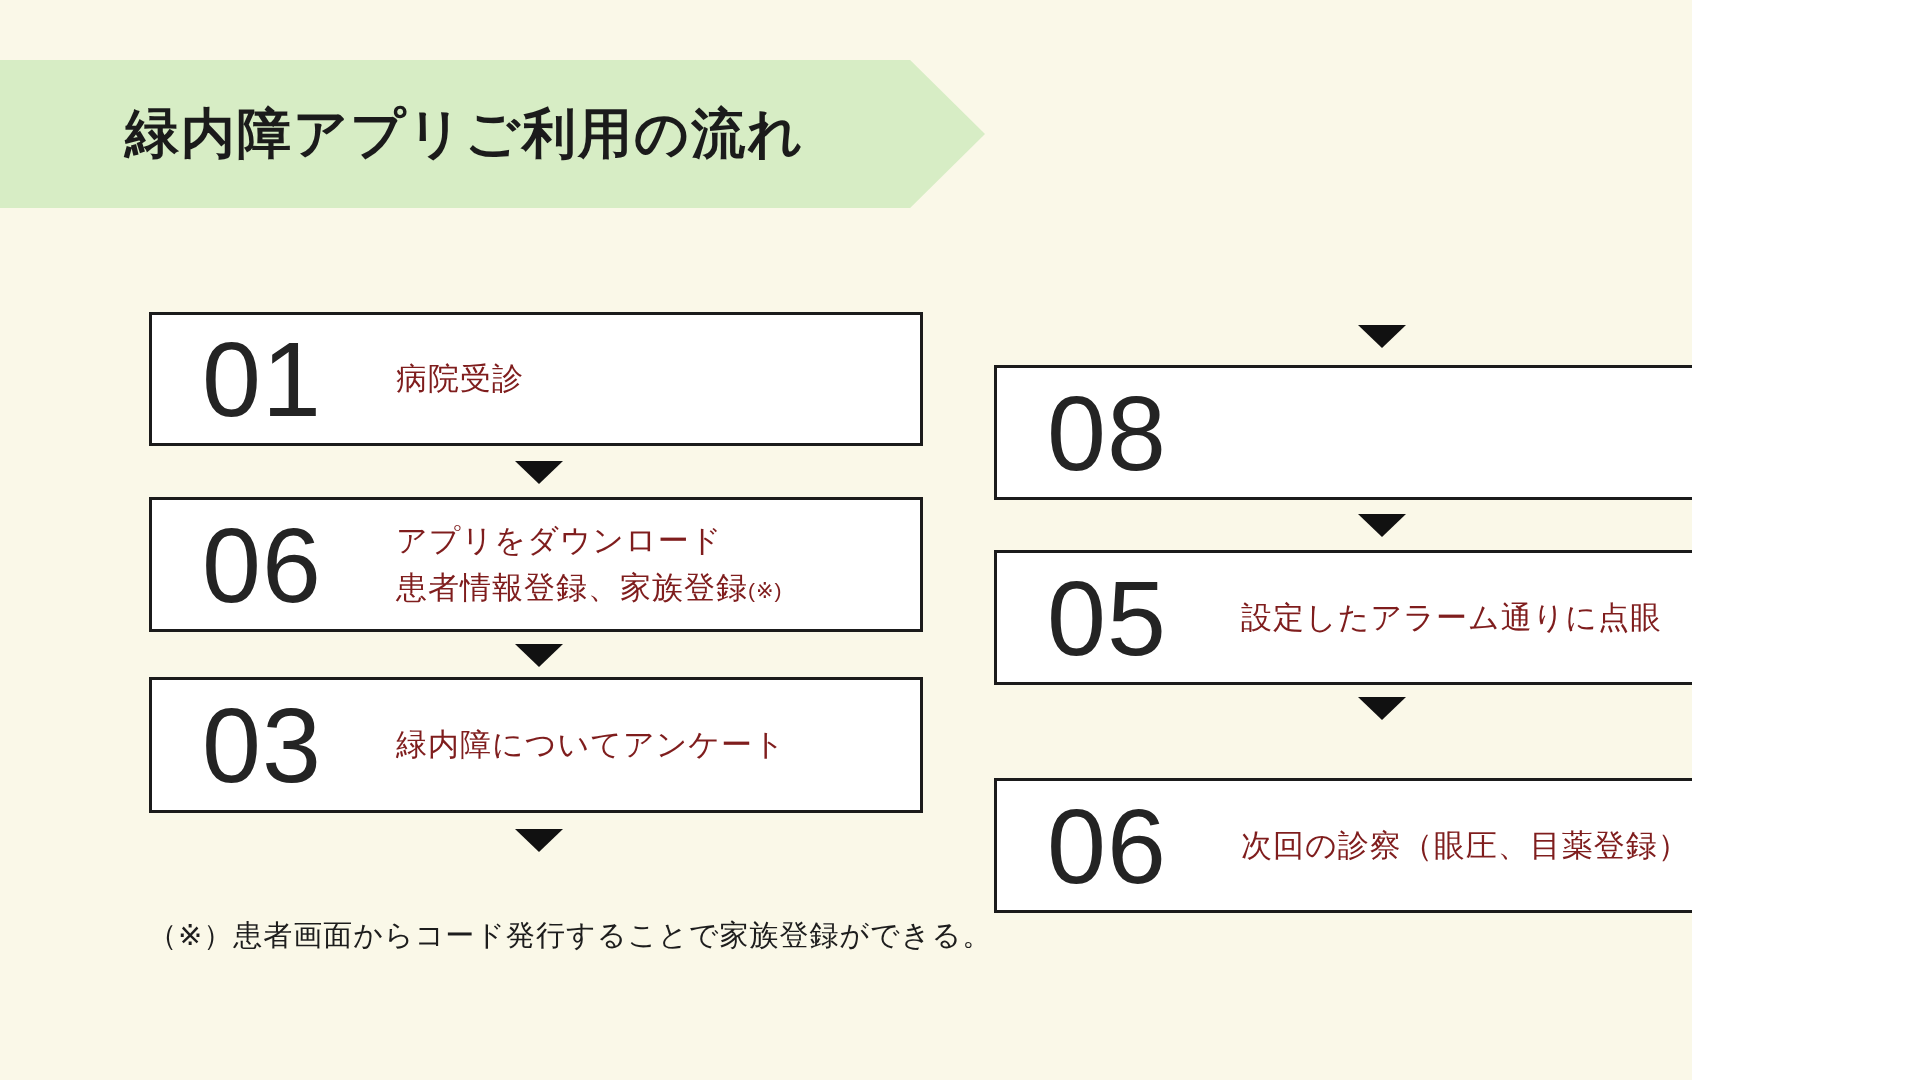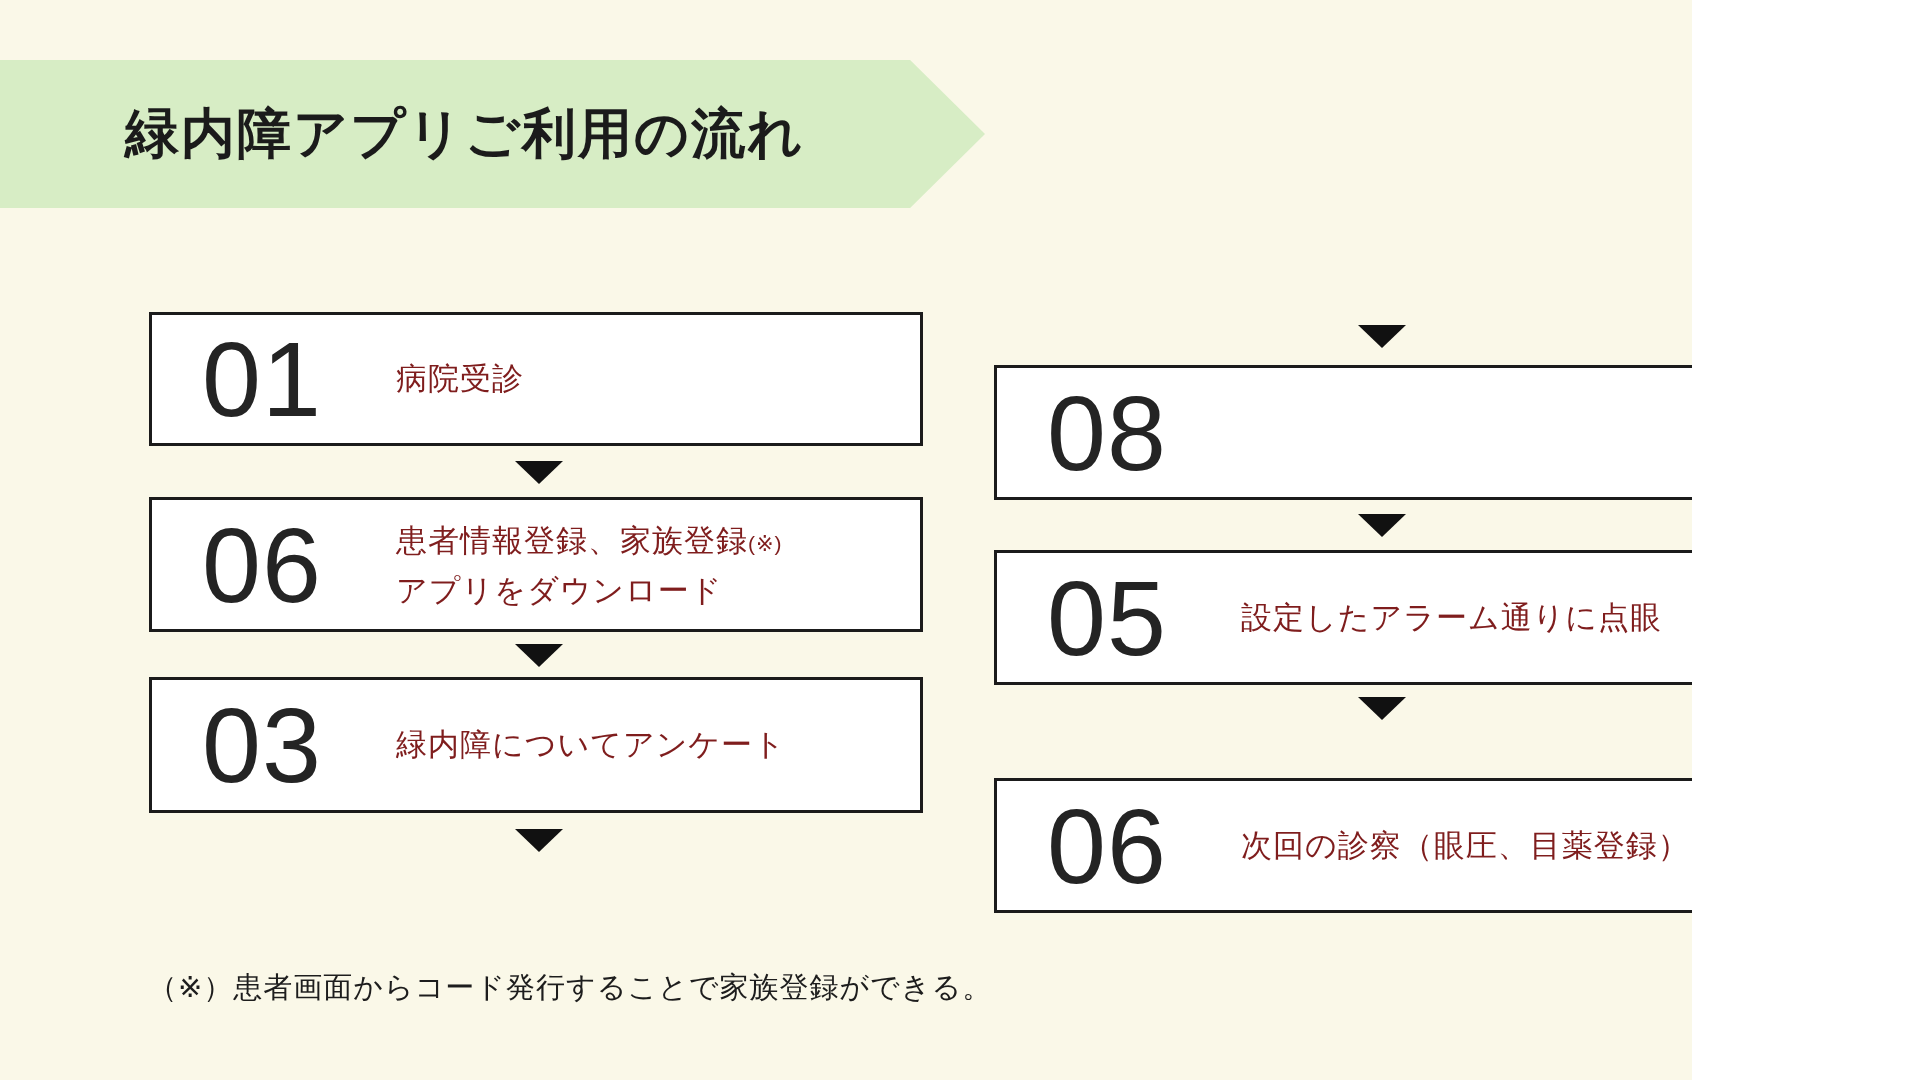--- a/index.html
+++ b/index.html
@@ -95,21 +95,21 @@
   .a2 { left: 515px;  top: 644px; }
   .a3 { left: 515px;  top: 829px; }
   .a4 { left: 1358px; top: 325px; }
   .a5 { left: 1358px; top: 514px; }
   .a6 { left: 1358px; top: 697px; }
 
   
   .footnote {
     position: absolute;
     left: 148px;
-    top: 968px;
+    top: 916px;
     font-size: 29px;
     letter-spacing: 1px;
     color: #1d1d1d;
     white-space: nowrap;
   }
 </style>
 </head>
 <body>
 
 <div class="canvas">
@@ -121,22 +121,22 @@
   <div class="step-box b1">
     <span class="step-number">01</span>
     <span class="step-label">病院受診</span>
   </div>
 
   <div class="down-arrow a1"></div>
 
   <div class="step-box b2">
     <span class="step-number">06</span>
     <span class="step-label">
+      <span class="line">アプリをダウンロード</span>
       <span class="line"><span>患者情報登録、家族登録</span><span class="small-note">(※)</span></span>
-      <span class="line">アプリをダウンロード</span>
     </span>
   </div>
 
   <div class="down-arrow a2"></div>
 
   <div class="step-box b3">
     <span class="step-number">03</span>
     <span class="step-label">緑内障についてアンケート</span>
   </div>
 

